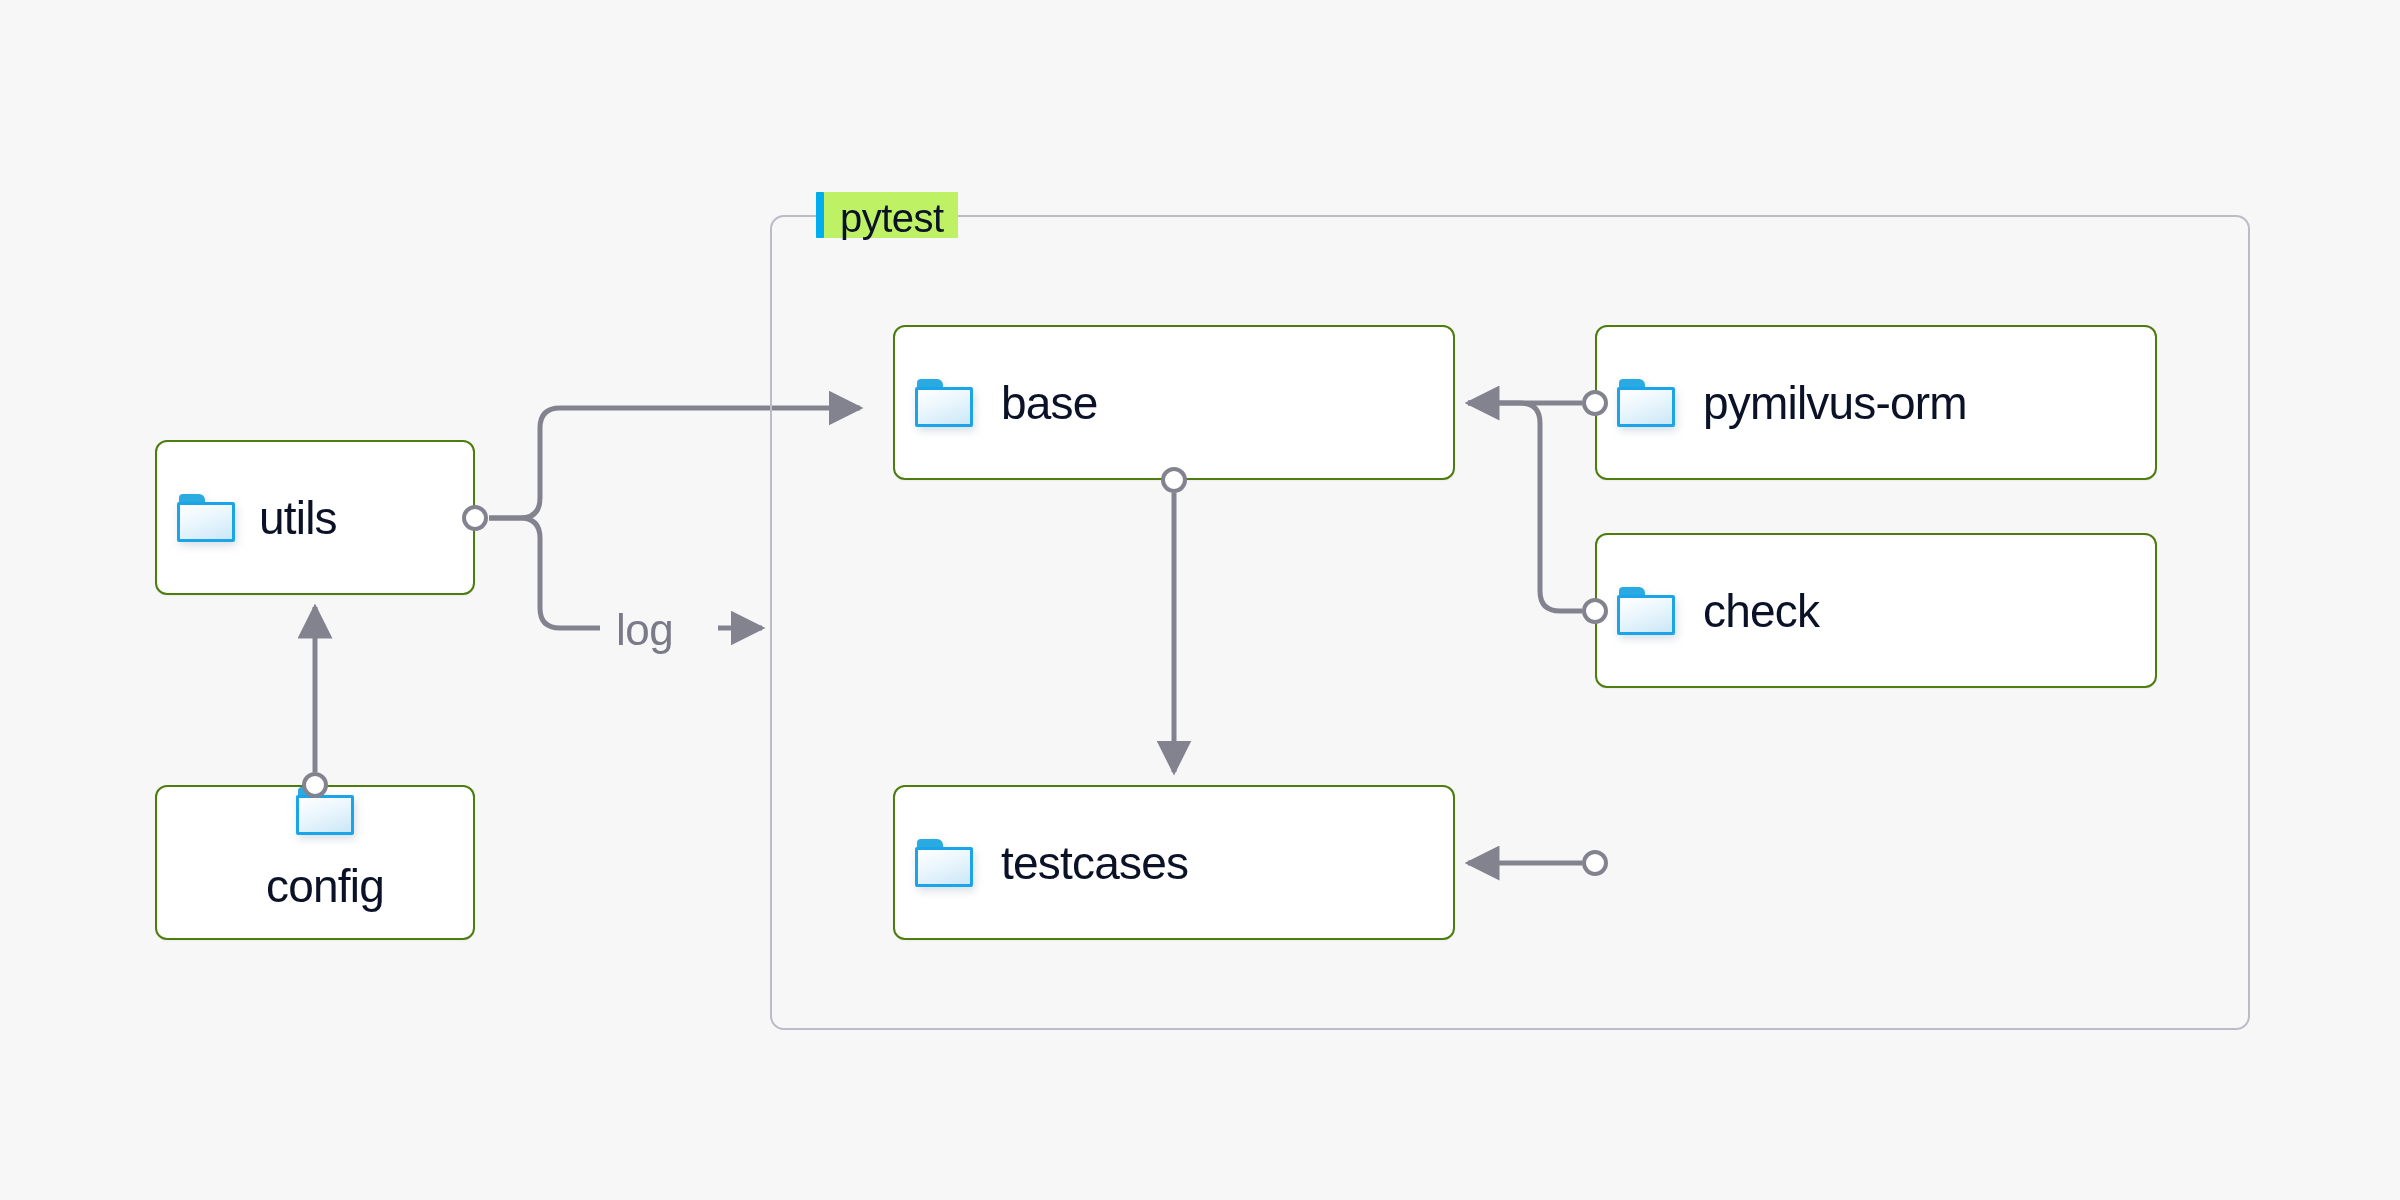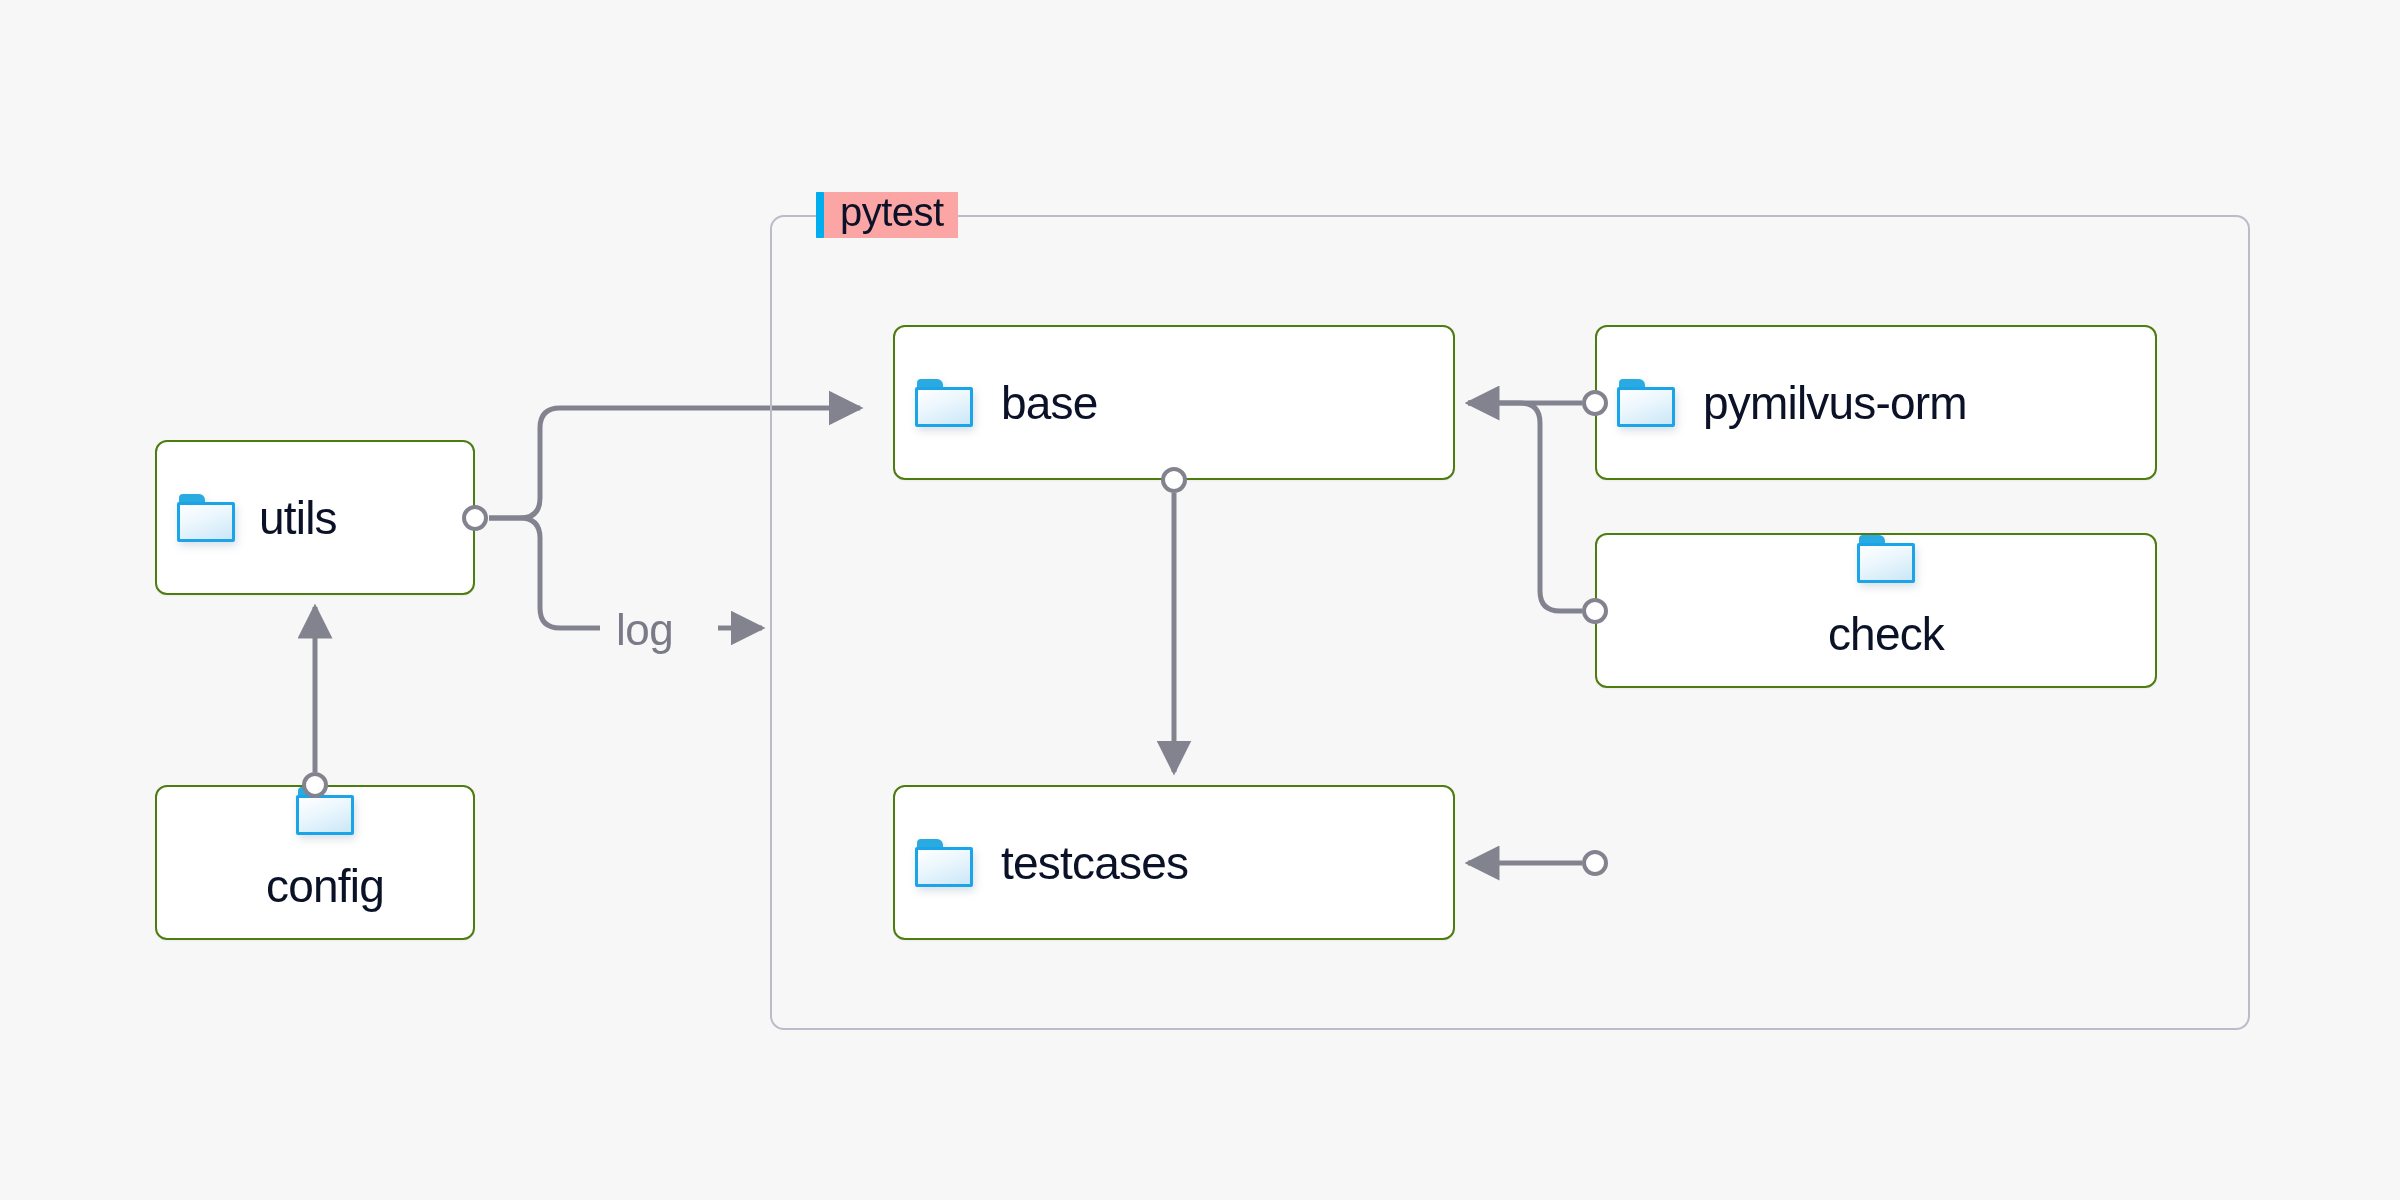--- a/index.html
+++ b/index.html
@@ -31,23 +31,23 @@
   .group {
     position: absolute;
     border: 2px solid #bcbcc8;
     border-radius: 14px;
     background: transparent;
     box-sizing: border-box;
   }
   .group-label {
     position: absolute;
     display: flex;
-    align-items: flex-start;
+    align-items: flex-end;
     gap: 16px;
-    background: #fca5a5;
+    background: #bef264;
     padding: 0 14px 0 0;
     white-space: nowrap;
   }
   .group-label-bar {
     width: 8px;
     height: 46px;
     background: #00aeef;
     border-radius: 1px;
     flex: 0 0 auto;
   }
@@ -216,21 +216,21 @@
 
   <div class="node" style="left:1595px; top:325px; width:562px; height:155px;">
     <span class="folder-icon">
       <span class="tab"></span>
         <span class="body"></span>
     </span>
     <span class="node-label">pymilvus-orm</span>
   </div>
   <div class="port" style="left:1582px; top:390px;"></div>
 
-  <div class="node" style="left:1595px; top:533px; width:562px; height:155px;flex-direction:column;">
+  <div class="node" style="left:1595px; top:533px; width:562px; height:155px;">
     <span class="folder-icon">
       <span class="tab"></span>
         <span class="body"></span>
     </span>
     <span class="node-label">check</span>
   </div>
   <div class="port" style="left:1582px; top:598px;"></div>
 
   <div class="port" style="left:1582px; top:850px;"></div>
 

